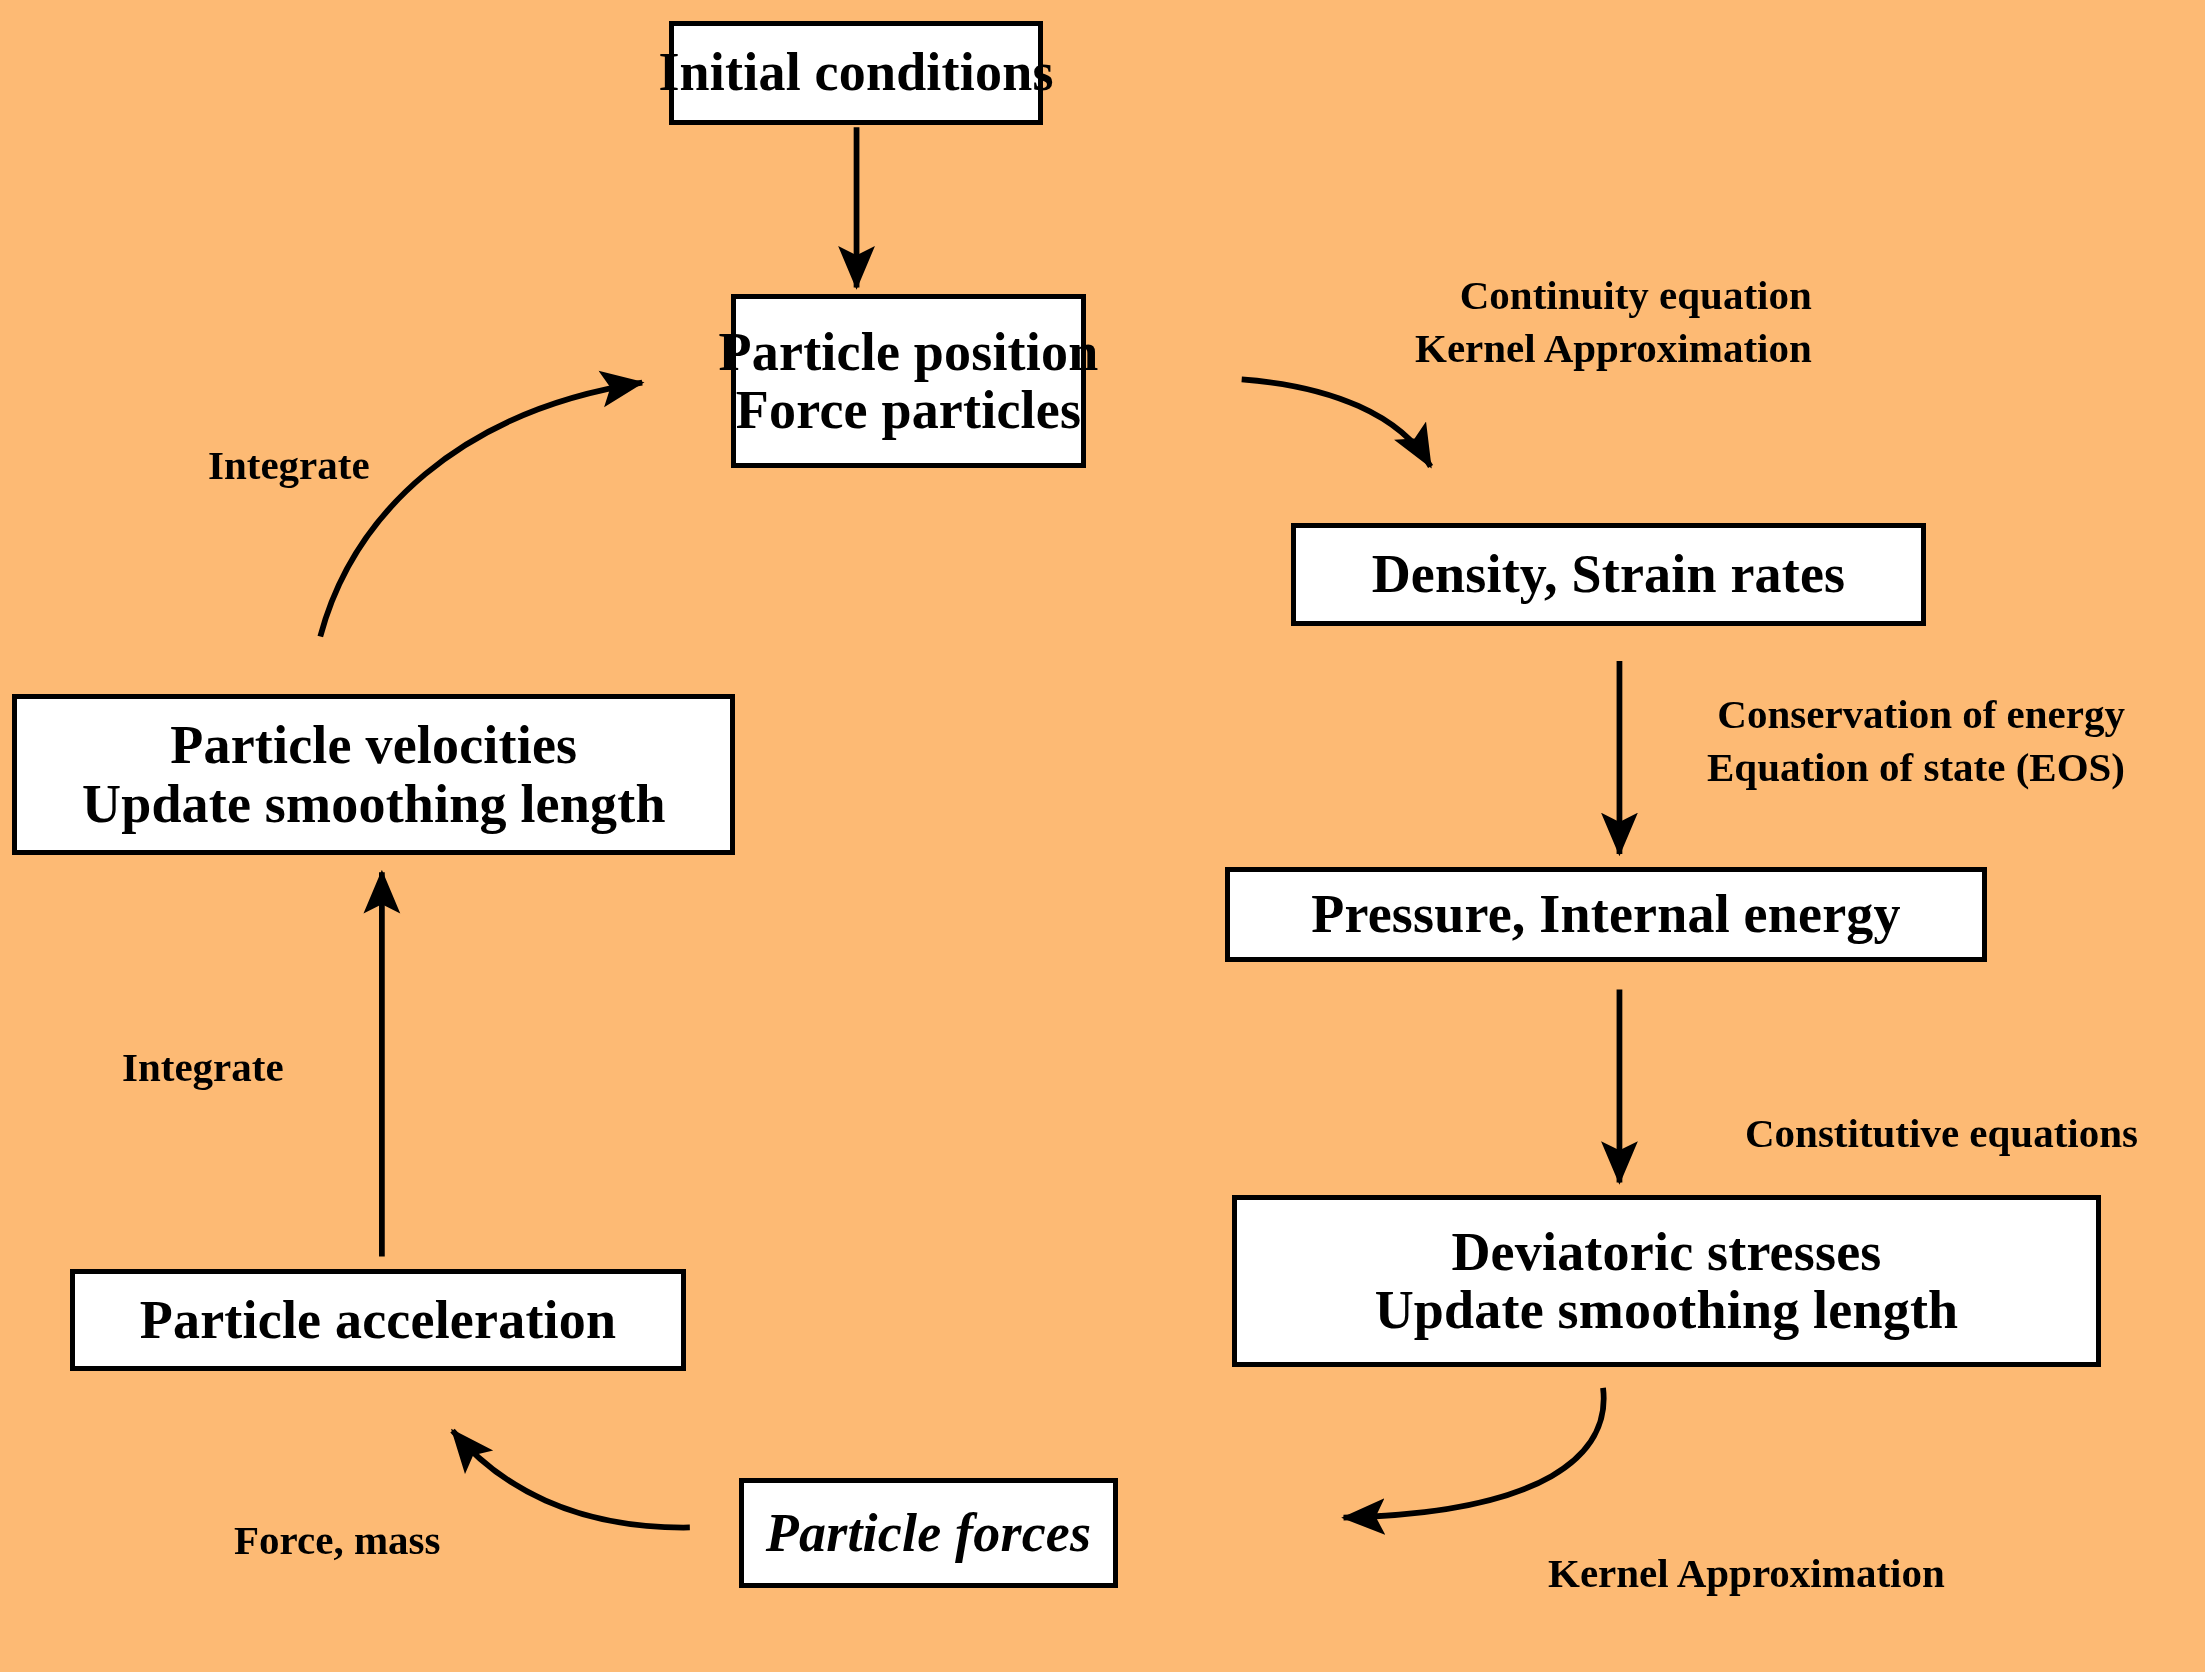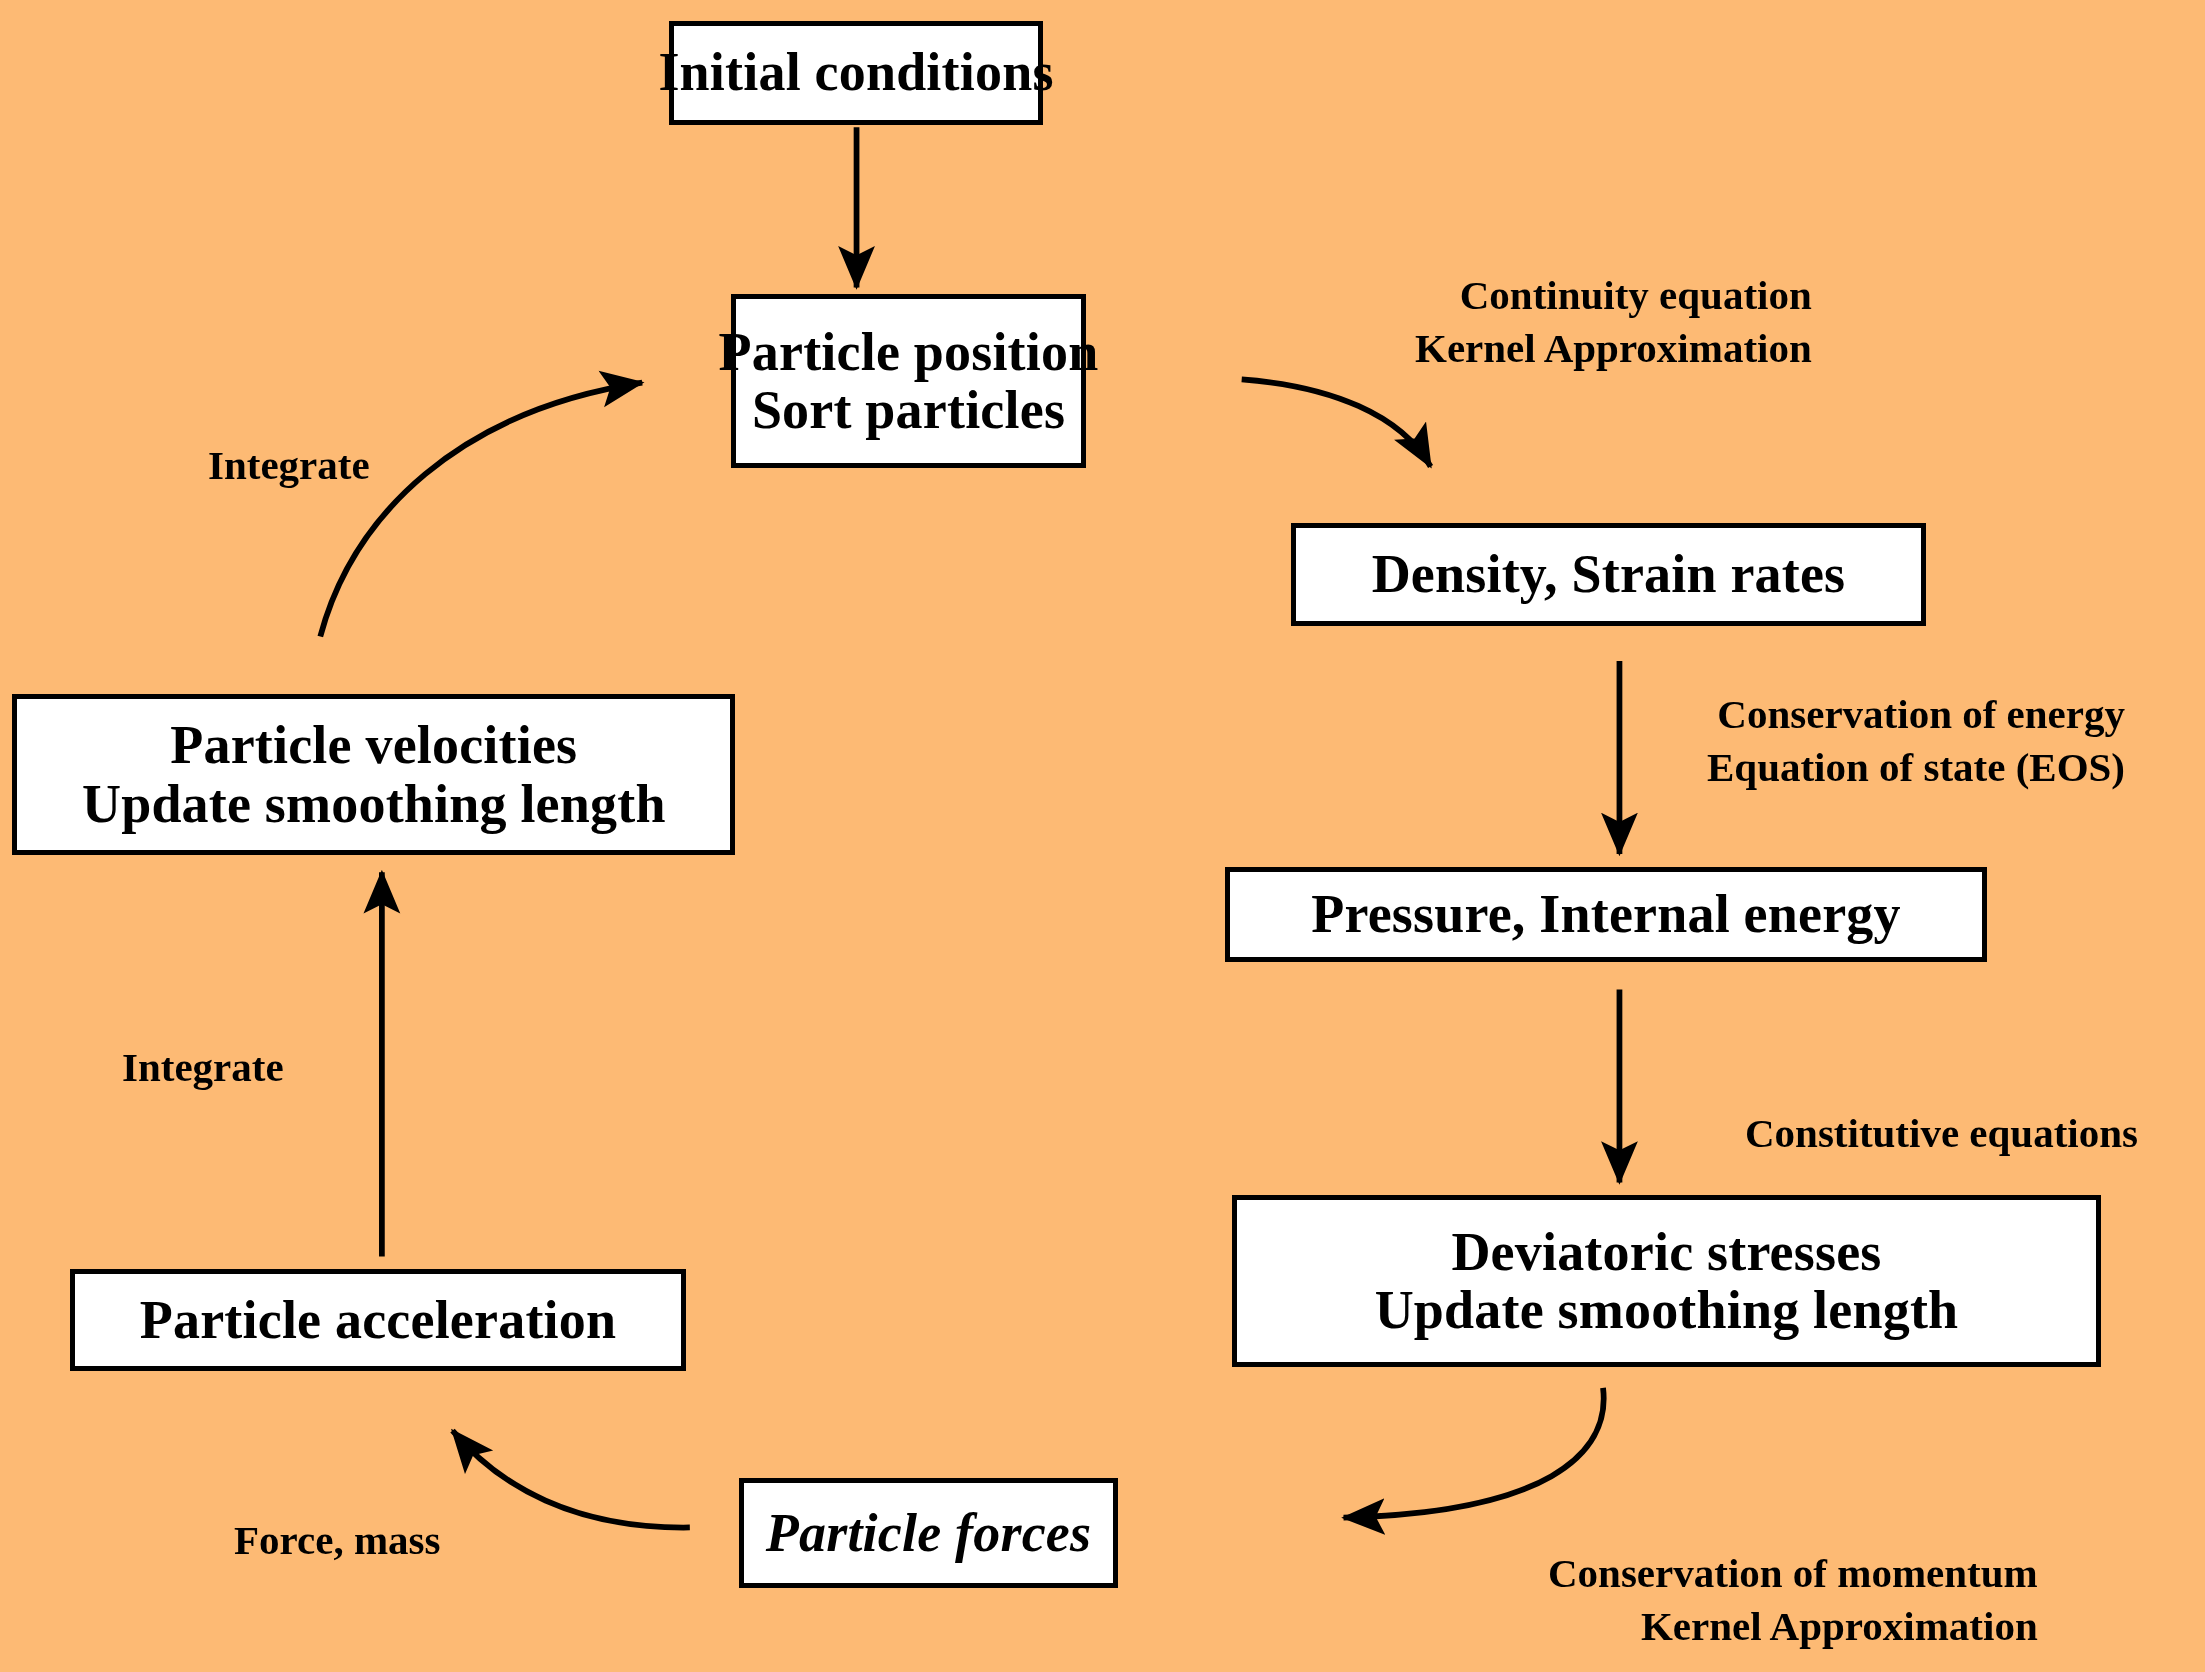--- a/index.html
+++ b/index.html
@@ -99,21 +99,21 @@
 
     <path d="M390,775 C430,626 560,500 782,466" fill="none" stroke="#000000" stroke-width="7" marker-end="url(#ah)"></path>
   </svg>
 
   <div class="node" id="node-initial-conditions">
     <span class="line">Initial conditions</span>
   </div>
 
   <div class="node" id="node-particle-position">
     <span class="line">Particle position</span>
-    <span class="line">Sort particles</span>
+    <span class="line">Force particles</span>
   </div>
 
   <div class="node" id="node-density-strain-rates">
     <span class="line">Density, Strain rates</span>
   </div>
 
   <div class="node" id="node-pressure-internal">
     <span class="line">Pressure, Internal energy</span>
   </div>
 
@@ -143,21 +143,20 @@
   <div class="edge-label" id="label-conservation-energy">
     <div>Conservation of energy</div>
     <div>Equation of state (EOS)</div>
   </div>
 
   <div class="edge-label" id="label-constitutive">
     <div>Constitutive equations</div>
   </div>
 
   <div class="edge-label" id="label-conservation-mom">
-    <div>Conservation of momentum</div>
     <div>Kernel Approximation</div>
   </div>
 
   <div class="edge-label" id="label-force-mass">
     <div>Force, mass</div>
   </div>
 
   <div class="edge-label" id="label-integrate-lower">
     <div>Integrate</div>
   </div>

